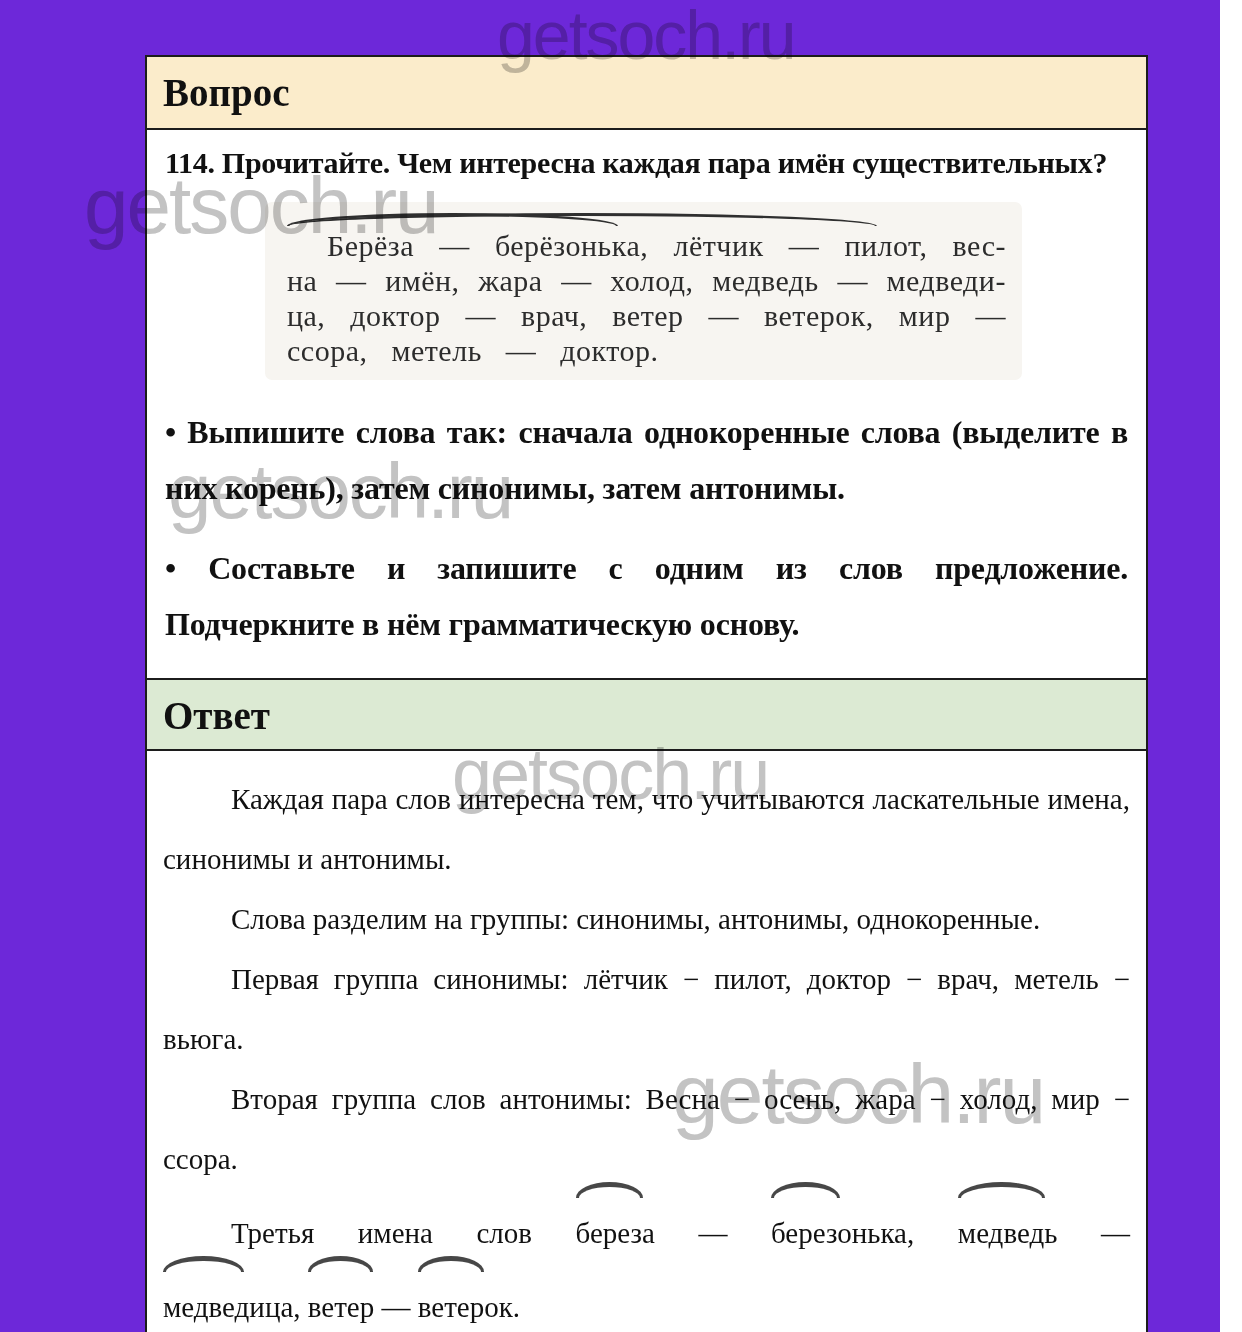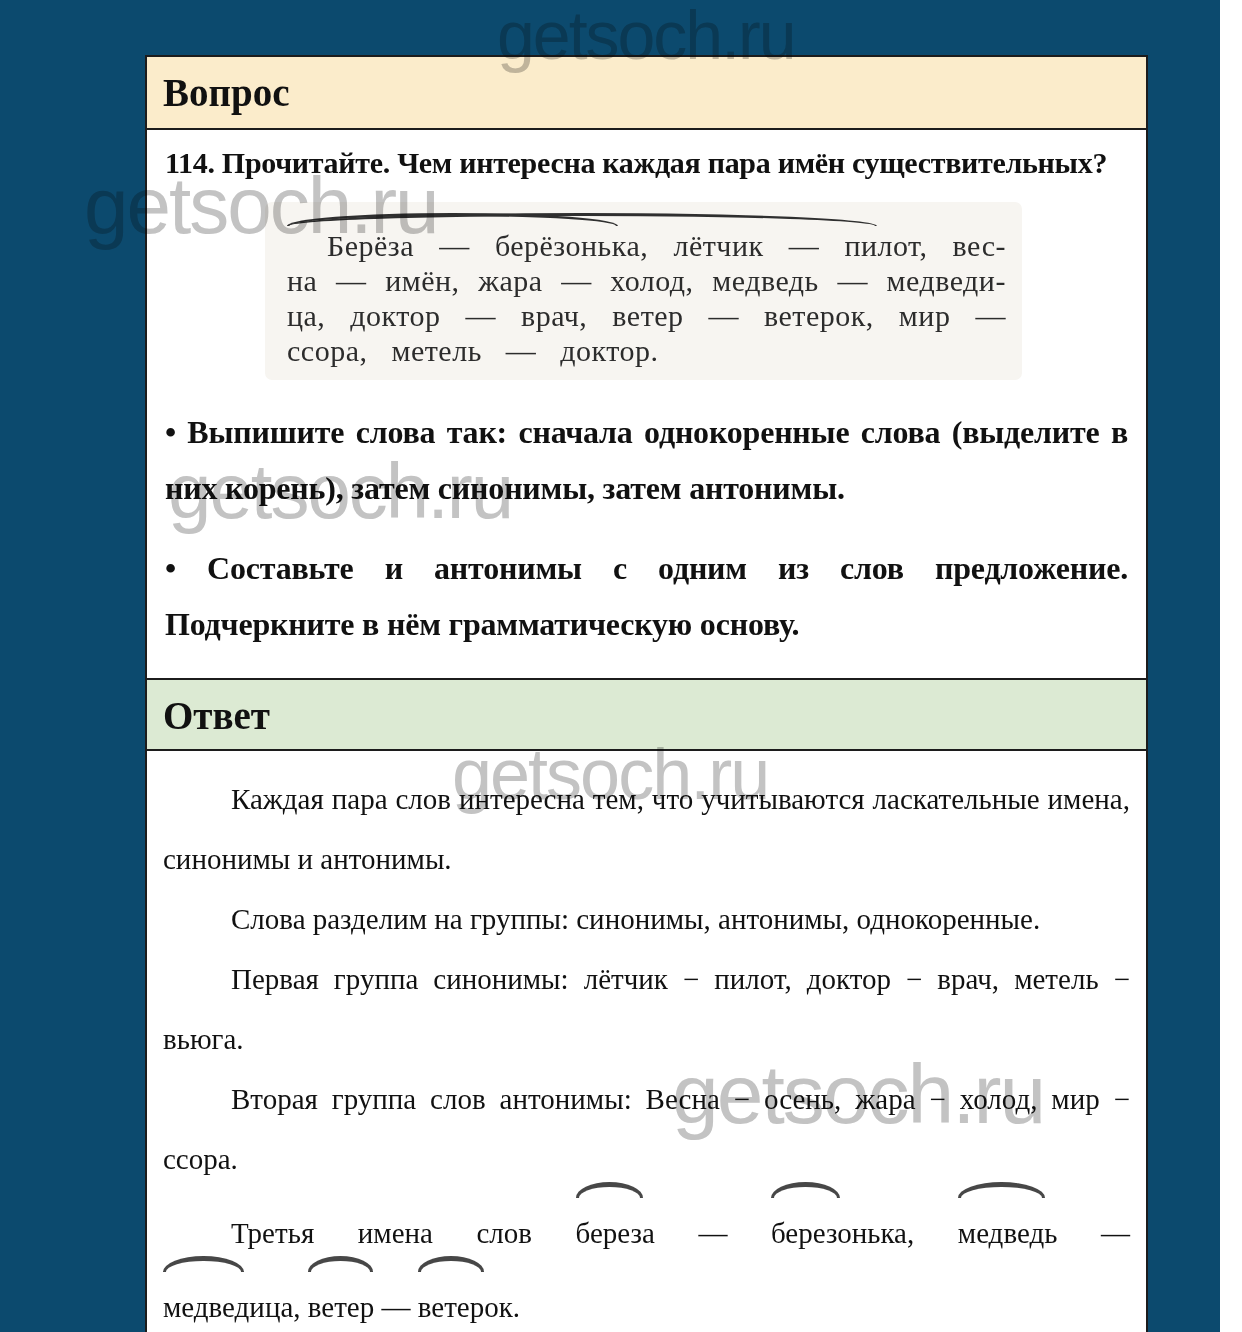--- a/index.html
+++ b/index.html
@@ -1,18 +1,18 @@
 <!DOCTYPE html>
 <html lang="ru"><head>
 <meta charset="utf-8">
 <style>
   html,body { margin:0; padding:0; }
   .page {
     position:relative; width:1220px; height:1332px;
-    background:#0c4a6e; overflow:hidden;
+    background:#6d28d9; overflow:hidden;
     font-family:"Liberation Serif","DejaVu Serif",serif;
     color:#111;
   }
   
   .wm {
     position:absolute; z-index:40;
     font-family:"Liberation Sans","DejaVu Sans",sans-serif;
     color:#c3c3c3; mix-blend-mode:multiply;
     letter-spacing:-2px; white-space:nowrap; pointer-events:none;
     font-weight:500;
@@ -122,21 +122,21 @@
             <span>ветер</span>
             <span>—</span>
             <span>ветерок,</span>
             <span>мир</span>
             <span>—</span>
           </div>
           <div class="ex-line"><span>ссора,</span>&nbsp;&nbsp; <span>метель</span>&nbsp;&nbsp; <span>—</span>&nbsp;&nbsp; <span>доктор.</span></div>
         </div>
 
       <div class="bullet">• Выпишите слова так: сначала однокоренные слова (выделите в них корень), затем синонимы, затем антонимы.</div>
-      <div class="bullet">• Составьте и антонимы с одним из слов предложение. Подчеркните в нём грамматическую основу.</div>
+      <div class="bullet">• Составьте и запишите с одним из слов предложение. Подчеркните в нём грамматическую основу.</div>
     </div>
 
     <div class="hdr a-hdr" style="background: rgb(220, 234, 211);">
       <span>Ответ</span>
     </div>
 
     <div class="a-body">
         <div class="para"><span>Каждая пара слов интересна тем, что учитываются ласкательные имена, синонимы и антонимы.</span></div>
         <div class="para"><span>Слова разделим на группы: синонимы, антонимы, однокоренные.</span></div>
         <div class="para"><span>Первая группа синонимы: лётчик − пилот, доктор − врач, метель − вьюга.</span></div>

